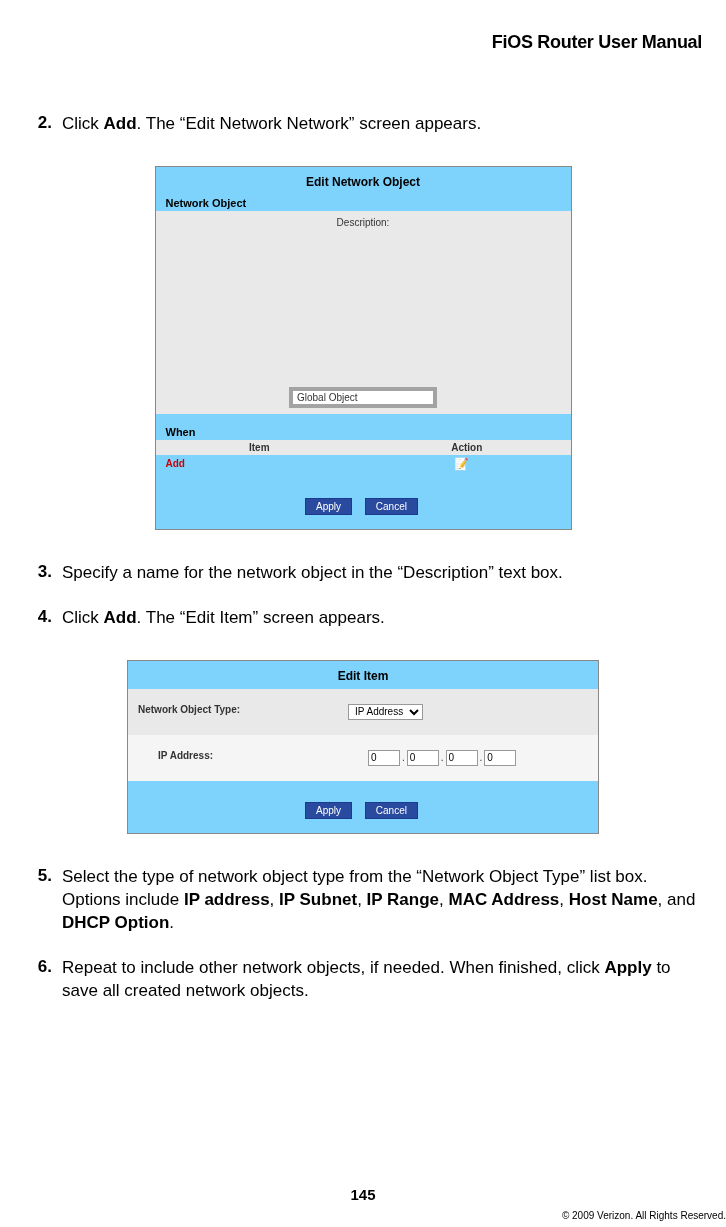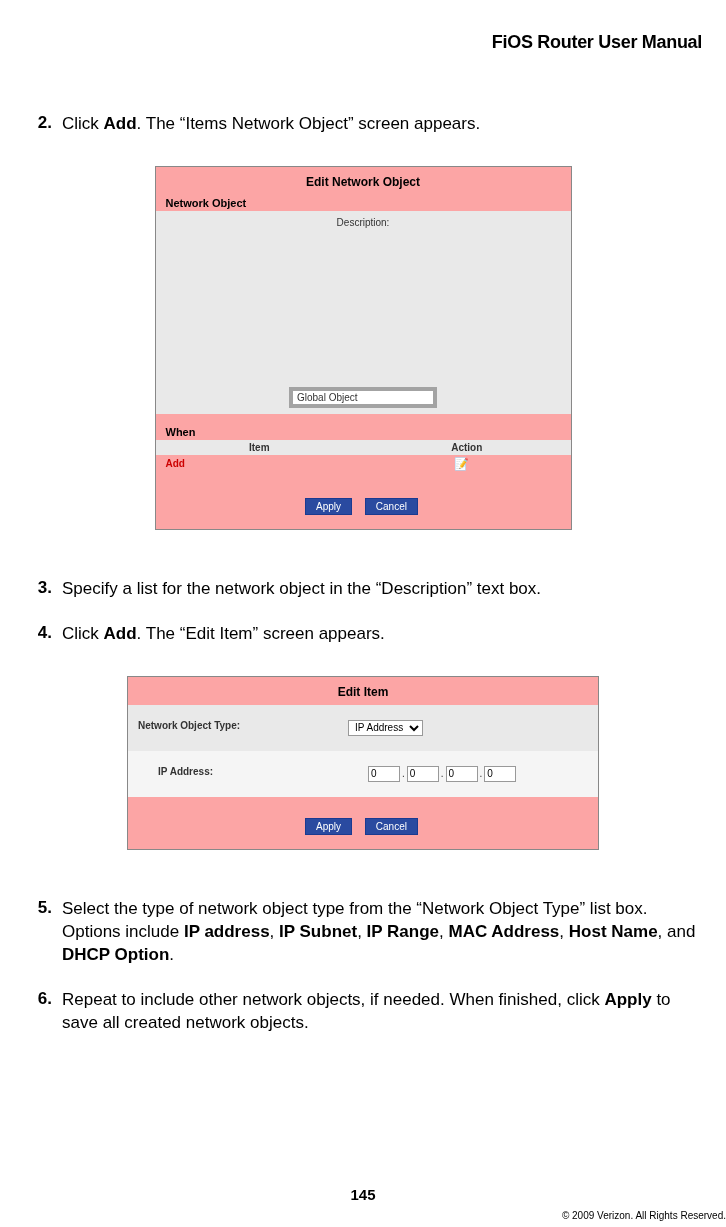--- a/index.html
+++ b/index.html
@@ -34,22 +34,22 @@
     padding-right: 10px;
     color: #000;
   }
   .step-body {
     flex: 1;
     line-height: 1.35;
   }
   .b { font-weight: 700; }
   .screenshot-box {
     border: 1px solid #888;
-    margin: 30px auto 48px auto;
-    background: #fca5a5;
+    margin: 30px auto 32px auto;
+    background: #7dd3fc;
   }
   .sb1 { width: 415px; }
   .sb2 { width: 470px; }
   .eno-title {
     text-align: center;
     font-family: Verdana, Arial, sans-serif;
     font-size: 12px;
     font-weight: 700;
     color: #000;
     padding: 8px 0 6px 0;
@@ -166,21 +166,21 @@
 </style>
 </head>
 <body>
 
 <div class="page">
   <div class="header-title">FiOS Router User Manual</div>
 
   <div class="step">
     <div class="step-num">2.</div>
     <div class="step-body">
-      <span>Click </span><span class="b">Add</span><span>. The “Items Network Object” screen appears.</span>
+      <span>Click </span><span class="b">Add</span><span>. The “Edit Network Network” screen appears.</span>
     </div>
   </div>
 
   <div class="screenshot-box sb1">
     <div class="eno-title">Edit Network Object</div>
     <div class="eno-section">Network Object</div>
     <div class="eno-row">
       <div class="lab">Description:</div>
       <input type="text" value="Global Object" style="">
     </div>
@@ -195,21 +195,21 @@
       <div class="add-icon">📝</div>
     </div>
     <div class="btn-row">
       <span class="btn">Apply</span>
       <span class="btn">Cancel</span>
     </div>
   </div>
 
   <div class="step">
     <div class="step-num">3.</div>
-    <div class="step-body">Specify a list for the network object in the “Description” text box.</div>
+    <div class="step-body">Specify a name for the network object in the “Description” text box.</div>
   </div>
 
   <div class="step">
     <div class="step-num">4.</div>
     <div class="step-body">
       <span>Click </span><span class="b">Add</span><span>. The “Edit Item” screen appears.</span>
     </div>
   </div>
 
   <div class="screenshot-box sb2">

